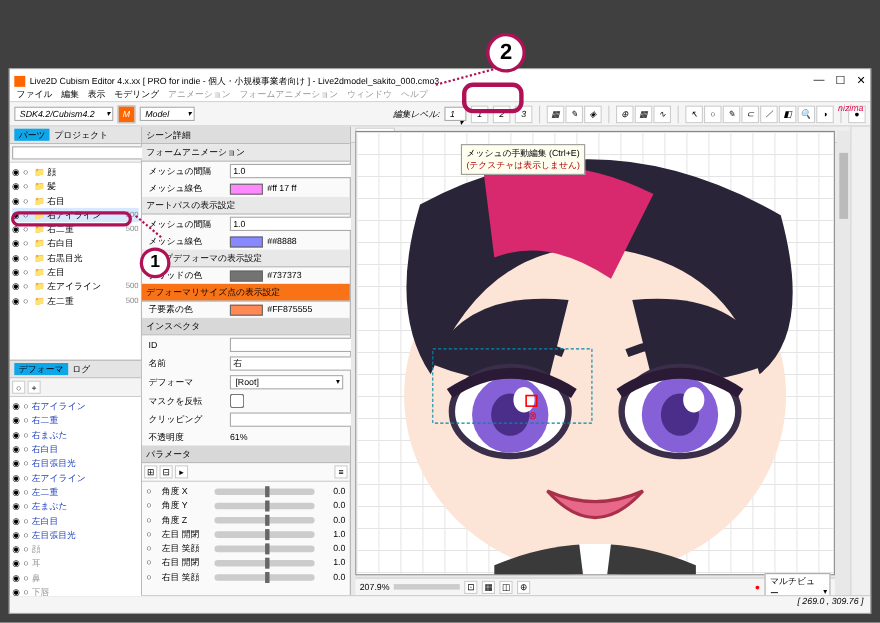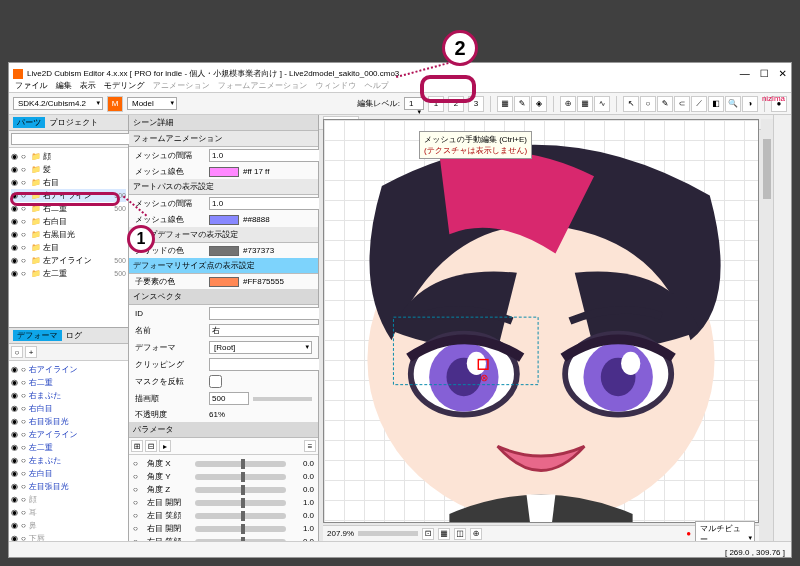--- a/index.html
+++ b/index.html
@@ -3,21 +3,21 @@
 <meta charset="utf-8">
 <style>
 * { box-sizing: border-box; margin: 0; padding: 0; }
 body { font-family: "Meiryo UI", sans-serif; font-size: 9px; background: #404040; width: 800px; height: 566px; position: relative; }
 .app { position: absolute; left: 8px; top: 62px; right: 8px; bottom: 8px; background: #f0f0f0; border: 1px solid #999; display: flex; flex-direction: column; }
 .titlebar { height: 16px; background: #fff; display: flex; align-items: flex-end; padding: 0 4px; font-size: 8px; }
 .titlebar .logo { width: 10px; height: 10px; background: #f60; margin-right: 4px; }
 .titlebar .wbtns { margin-left: auto; display: flex; gap: 10px; font-size: 10px; }
 .menubar { height: 14px; background: #fff; border-bottom: 1px solid #ccc; display: flex; gap: 8px; padding: 0 6px; font-size: 8px; align-items: center; }
 .menubar span:nth-child(5), .menubar span:nth-child(6), .menubar span:nth-child(7), .menubar span:nth-child(8) { color: #999; }
-.toolbar { height: 22px; background: #f5f5f5; border-bottom: 1px solid #ccc; display: flex; align-items: center; padding: 0 4px; gap: 4px; font-size: 8px; position: relative; }
+.toolbar { height: 22px; background: #f5f5f5; border-bottom: 1px solid #ccc; display: flex; align-items: center; padding: 0 4px; gap: 4px; font-size: 8px; position: relative; font-style: italic; }
 .dd { background: #fff; border: 1px solid #aaa; padding: 1px 12px 1px 4px; position: relative; }
 .dd::after { content: "▾"; position: absolute; right: 2px; font-size: 7px; }
 .tbtn { width: 16px; height: 16px; border: 1px solid #ccc; background: #fff; display: inline-flex; align-items: center; justify-content: center; font-size: 8px; }
 .tgrp { display: flex; gap: 1px; }
 .sep { width: 1px; height: 16px; background: #ccc; margin: 0 2px; }
 .body { flex: 1; display: flex; overflow: hidden; }
 .left { width: 120px; display: flex; flex-direction: column; border-right: 1px solid #aaa; }
 .mid { width: 190px; display: flex; flex-direction: column; border-right: 1px solid #aaa; background: #fafafa; }
 .canvas { flex: 1; background: #e8e8e8; position: relative; overflow: hidden; }
 .right { width: 18px; background: #f0f0f0; border-left: 1px solid #ccc; }
@@ -41,21 +41,21 @@
 .swatch { width: 30px; height: 10px; border: 1px solid #666; }
 .inspector { background: #fafafa; }
 .param-list { padding: 2px; font-size: 8px; }
 .param-row { display: flex; align-items: center; gap: 4px; padding: 1px 2px; }
 .param-row .slider { flex: 1; height: 6px; background: #ccc; position: relative; border-radius: 3px; }
 .param-row .slider::before { content: ""; position: absolute; left: 50%; top: -2px; width: 4px; height: 10px; background: #666; }
 .param-row .val { width: 24px; text-align: right; }
 .viewport { position: absolute; inset: 4px 14px 18px 4px; background: #fff; border: 1px solid #888; }
 .grid { position: absolute; inset: 0; background-image: linear-gradient(#e4e4e4 1px, transparent 1px), linear-gradient(90deg, #e4e4e4 1px, transparent 1px); background-size: 20px 20px; }
 .art { position: absolute; inset: 0; }
-.statusbar { height: 16px; background: #f5f5f5; border-top: 1px solid #ccc; display: flex; align-items: flex-end; padding: 0 6px; font-size: 8px; gap: 6px; }
+.statusbar { height: 16px; background: #f5f5f5; border-top: 1px solid #ccc; display: flex; align-items: flex-start; padding: 0 6px; font-size: 8px; gap: 6px; font-style: italic; }
 .statusbar .right-txt { margin-left: auto; }
 .callout1 { position: absolute; left: 127px; top: 225px; width: 28px; height: 28px; border: 3px solid #b01055; border-radius: 50%; background: #fff; display: flex; align-items: center; justify-content: center; font-size: 16px; font-weight: bold; z-index: 20; }
 .callout2 { position: absolute; left: 442px; top: 30px; width: 36px; height: 36px; border: 3px solid #b01055; border-radius: 50%; background: #fff; display: flex; align-items: center; justify-content: center; font-size: 20px; font-weight: bold; z-index: 20; }
 .hl1 { position: absolute; left: 10px; top: 192px; width: 110px; height: 14px; border: 3px solid #b01055; border-radius: 7px; z-index: 19; }
 .hl2 { position: absolute; left: 420px; top: 75px; width: 56px; height: 28px; border: 4px solid #b01055; border-radius: 10px; z-index: 19; }
 .dots { position: absolute; border-top: 2px dotted #b01055; z-index: 18; }
 .tooltip { position: absolute; background: #fffff0; border: 1px solid #999; padding: 2px 4px; font-size: 8px; z-index: 15; }
 .vscroll { position: absolute; right: 0; top: 4px; bottom: 18px; width: 12px; background: #e8e8e8; }
 .vscroll .thumb { background: #bbb; height: 60px; margin: 20px 2px; }
 .btmbar { position: absolute; left: 4px; right: 14px; bottom: 0; height: 16px; background: #f5f5f5; border-top: 1px solid #ccc; display: flex; align-items: center; gap: 4px; padding: 0 4px; font-size: 8px; }
@@ -328,21 +328,21 @@
           </div>
         </div>
       <div class="sect" style="background:#e8e8e8">ワープデフォーマの表示設定</div>
       <div id="props3">
           <div class="prop">
             <span class="lbl">グリッドの色</span>
             <span class="swatch" style="background:#737373"></span>
             <span>#737373</span>
           </div>
         </div>
-      <div class="sect" style="background:#7dd3fc">デフォーマリサイズ点の表示設定</div>
+      <div class="sect" style="background:#f97316">デフォーマリサイズ点の表示設定</div>
       <div id="props4">
           <div class="prop">
             <span class="lbl">子要素の色</span>
             <span class="swatch" style="background:#ff8855"></span>
             <span>#FF875555</span>
           </div>
         </div>
 
       <div class="sect" style="background:#d8d8d8">インスペクタ</div>
       <div class="inspector">
@@ -352,31 +352,26 @@
           </div>
         <div class="prop">
             <span class="lbl">名前</span>
             <input type="text" value="右" style="">
           </div>
         <div class="prop">
             <span class="lbl">デフォーマ</span>
             <span class="dd" style="flex:1">[Root]</span>
           </div>
         <div class="prop">
+            <span class="lbl">マスクを反転</span>
+            <input type="checkbox" style="">
+          </div>
+        <div class="prop">
             <span class="lbl">クリッピング</span>
             <input type="text" style="">
-          </div>
-        <div class="prop">
-            <span class="lbl">マスクを反転</span>
-            <input type="checkbox" style="">
-          </div>
-        <div class="prop">
-            <span class="lbl">描画順</span>
-            <input type="text" style="width: 40px; flex: 0 1 0%;" value="500">
-            <span style="flex:1;height:4px;background:#ccc"></span>
           </div>
         <div class="prop">
             <span class="lbl">不透明度</span>
             <span>61%</span>
           </div>
       </div>
 
       <div class="sect" style="background:#d8d8d8">パラメータ</div>
       <div style="padding:2px;display:flex;gap:2px;border-bottom:1px solid #ccc">
         <span class="tbtn" style="width:12px;height:12px">⊞</span>

